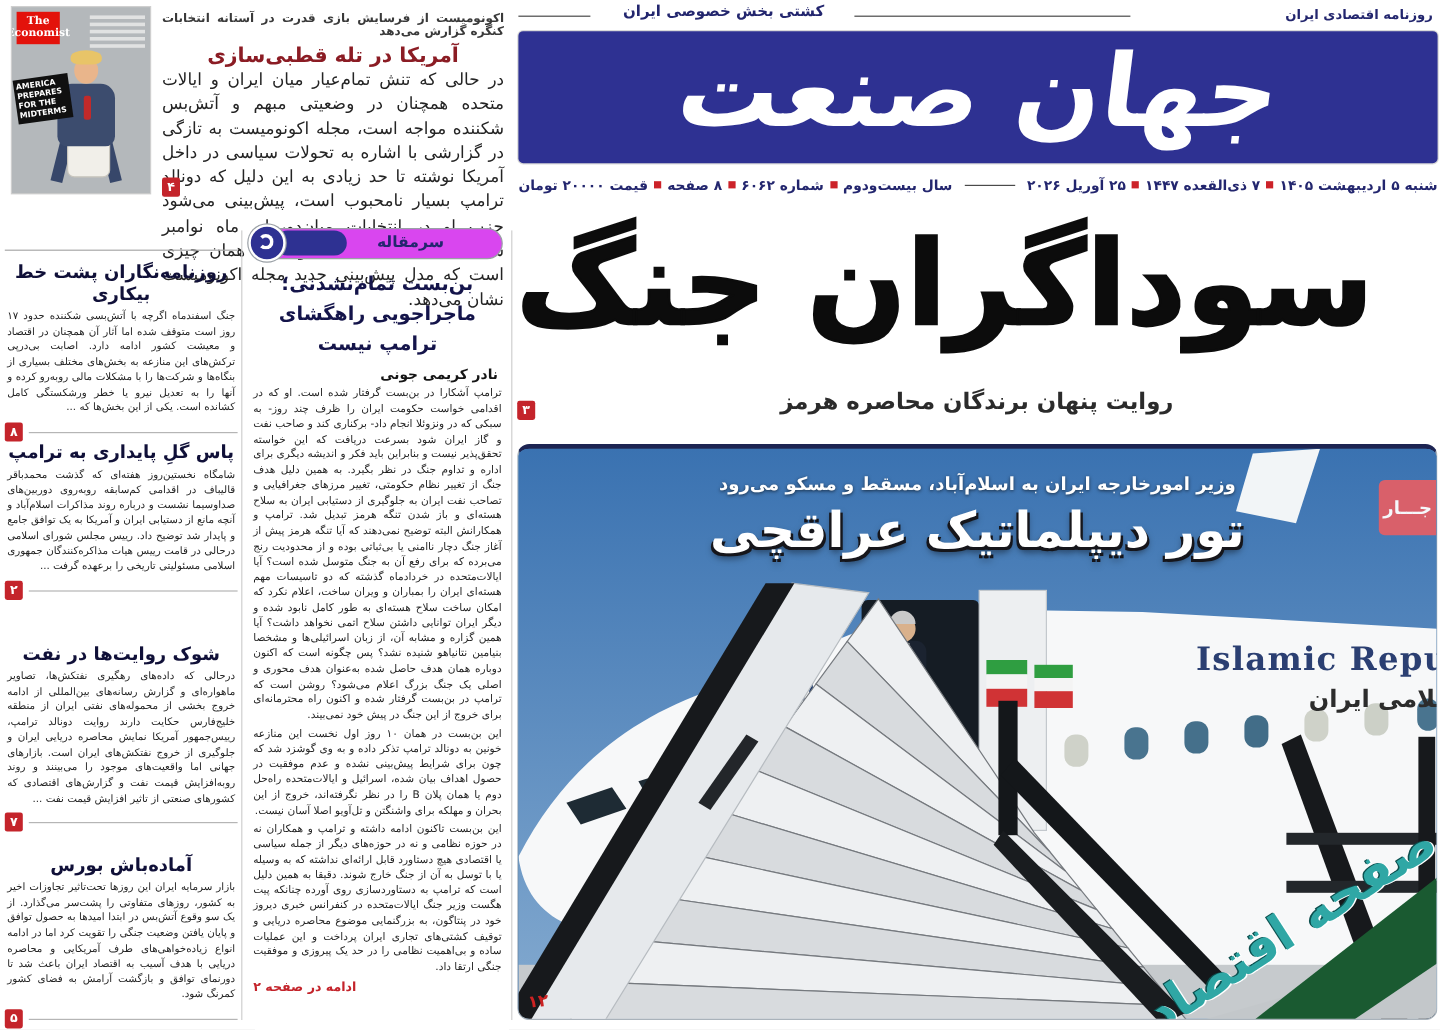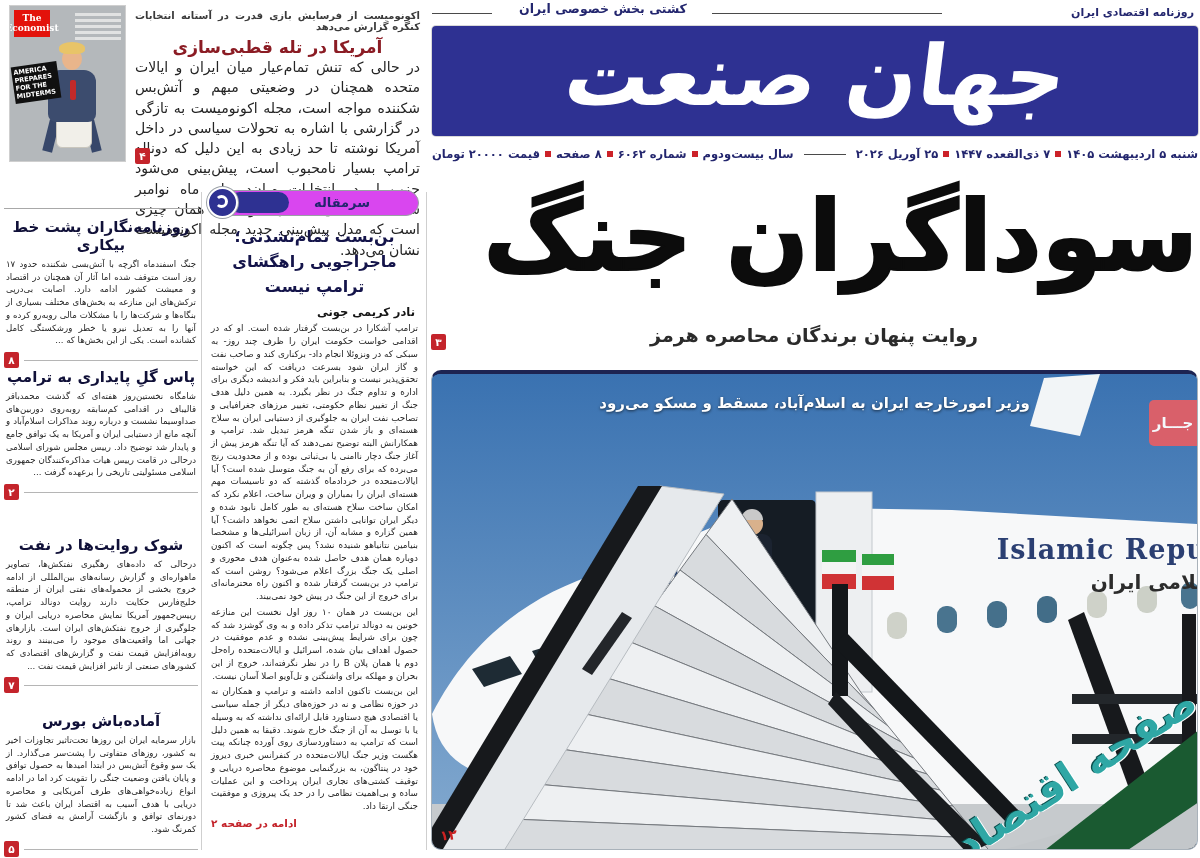--- a/index.html
+++ b/index.html
@@ -54,21 +54,21 @@
   .pill-blob { position:absolute; left:18px; top:1px; width:60px; height:21px; background:#2e3192; border-radius:12px; }
   .pill-icon { position:absolute; left:-4px; top:-4px; width:31px; height:31px; border-radius:50%; background:#2e3192; border:2px solid #fff; box-shadow:0 0 0 1px #9aa0a6; }
   .pill-icon .swirl { position:absolute; left:6px; top:6px; width:13px; height:13px; border:3px solid #fff; border-left-color:transparent; border-radius:50%; }
   .pill-label { position:absolute; right:48px; top:4px; color:#23266e; font-weight:bold; font-size:13px; }
   .edit-title { margin-top:9px; font-size:16px; font-weight:bold; color:#14144a; text-align:center; line-height:1.55; }
   .edit-author { font-size:11.5px; font-weight:bold; color:#151515; margin:6px 6px 3px 0;text-align:right; }
   .edit-body p { font-size:8.8px; line-height:1.45; text-align:justify; color:#242424; margin:0 3px 3px; }
   .continued { color:#c4242b; font-weight:bold; font-size:10.5px; margin:4px 3px 0; text-align:left; }
 
   
-  .lead-headline { position:absolute; left:430px; top:174px; width:768px; text-align:right; font-size:97px; font-weight:bold; color:#0c0c0c; line-height:1.3; -webkit-text-stroke:2px #0c0c0c; white-space:nowrap; }
+  .lead-headline { position:absolute; left:430px; top:174px; width:768px; text-align:left; font-size:97px; font-weight:bold; color:#0c0c0c; line-height:1.3; -webkit-text-stroke:2px #0c0c0c; white-space:nowrap; }
   .lead-sub { position:absolute; left:430px; top:324px; width:768px; text-align:center; font-size:19px; font-weight:bold; color:#2b2b2b; }
   .lead-badge { position:absolute; left:431px; top:334px; }
   .photo { position:absolute; left:431px; top:370px; width:767px; height:480px; border-radius:10px; overflow:hidden; border:1px solid #a9b2ba; border-top:4px solid #1d2452; background:#4a80b8; }
   .photo svg { position:absolute; left:0; top:0; }
   .photo-kicker { position:absolute; left:0; right:0; top:20px; text-align:center; color:#fff; font-size:15px; font-weight:bold; text-shadow:0 1px 3px rgba(0,0,0,.65); }
   .photo-title { position:absolute; left:0; right:0; top:44px; text-align:center; color:#fff; font-size:41px; font-weight:bold; text-shadow:2px 2px 0 #16161b, -2px 2px 0 #16161b, 0 4px 6px rgba(0,0,0,.5); }
   .side-tag { position:absolute; right:0; top:26px; width:48px; height:46px; background:#e25f67; color:#fff; font-size:15px; font-weight:bold; display:flex; align-items:center; justify-content:center; border-radius:5px 0 0 5px; opacity:.95; }
   .plane-en { position:absolute; right:-10px; top:160px; direction:ltr; font-family:"DejaVu Serif", serif; font-size:27px; font-weight:bold; color:#2b3f72; letter-spacing:1px; white-space:nowrap; }
   .plane-fa { position:absolute; right:-6px; top:196px; font-size:20px; font-weight:bold; color:#2c2c2c; white-space:nowrap; }
   .watermark { position:absolute; right:-18px; bottom:52px; transform:rotate(-33deg); color:#2fa7a5; font-size:42px; font-weight:bold; text-shadow:1px 1px 0 #ffffff, -1px -1px 0 #0b4f4e; white-space:nowrap; }
@@ -281,20 +281,21 @@
       <polygon points="652,238 742,478 720,478 636,246" fill="#17191c"></polygon>
       <rect x="640" y="320" width="127" height="10" fill="#23272b"></rect>
       <rect x="640" y="360" width="127" height="10" fill="#23272b"></rect>
       <rect x="750" y="240" width="14" height="240" fill="#17191c"></rect>
 
       <polygon points="556,480 767,420 767,480" fill="#c3c7ca"></polygon>
       <polygon points="608,480 767,356 767,428 690,480" fill="#1a5a31"></polygon>
     </svg>
 
     <div class="photo-kicker">وزیر امورخارجه ایران به اسلام‌آباد، مسقط و مسکو می‌رود</div>
+    <div class="photo-title">تور دیپلماتیک عراقچی</div>
     <div class="side-tag">جـــار</div>
     <div class="plane-en">Islamic Repu</div>
     <div class="plane-fa">ـلامی ایران</div>
     <div class="watermark">صفحه اقتصاد</div>
     <div class="corner-mark">۱۲</div>
   </div>
 
 </div>
 
 </body></html>

